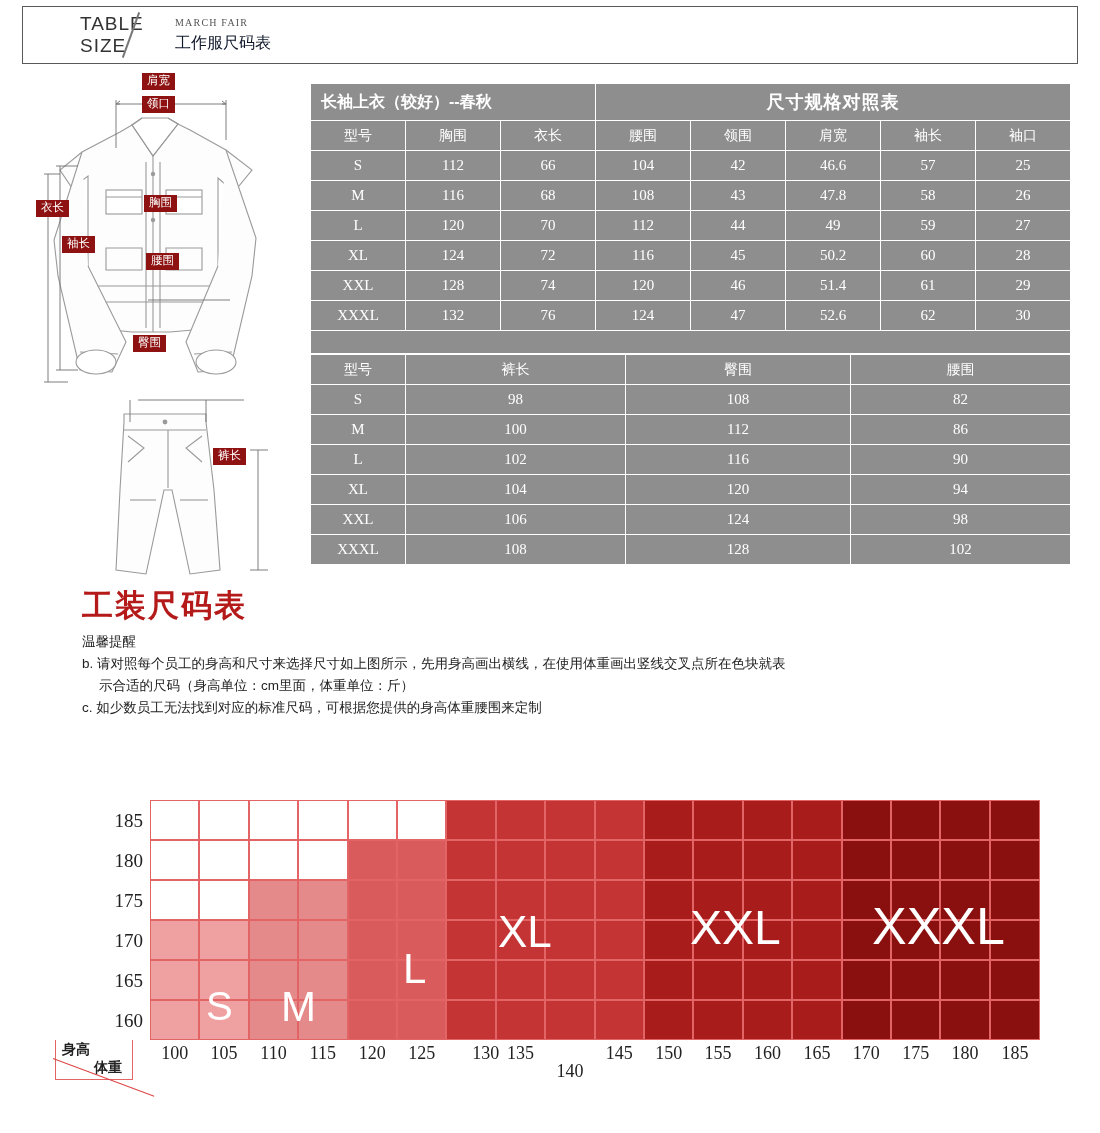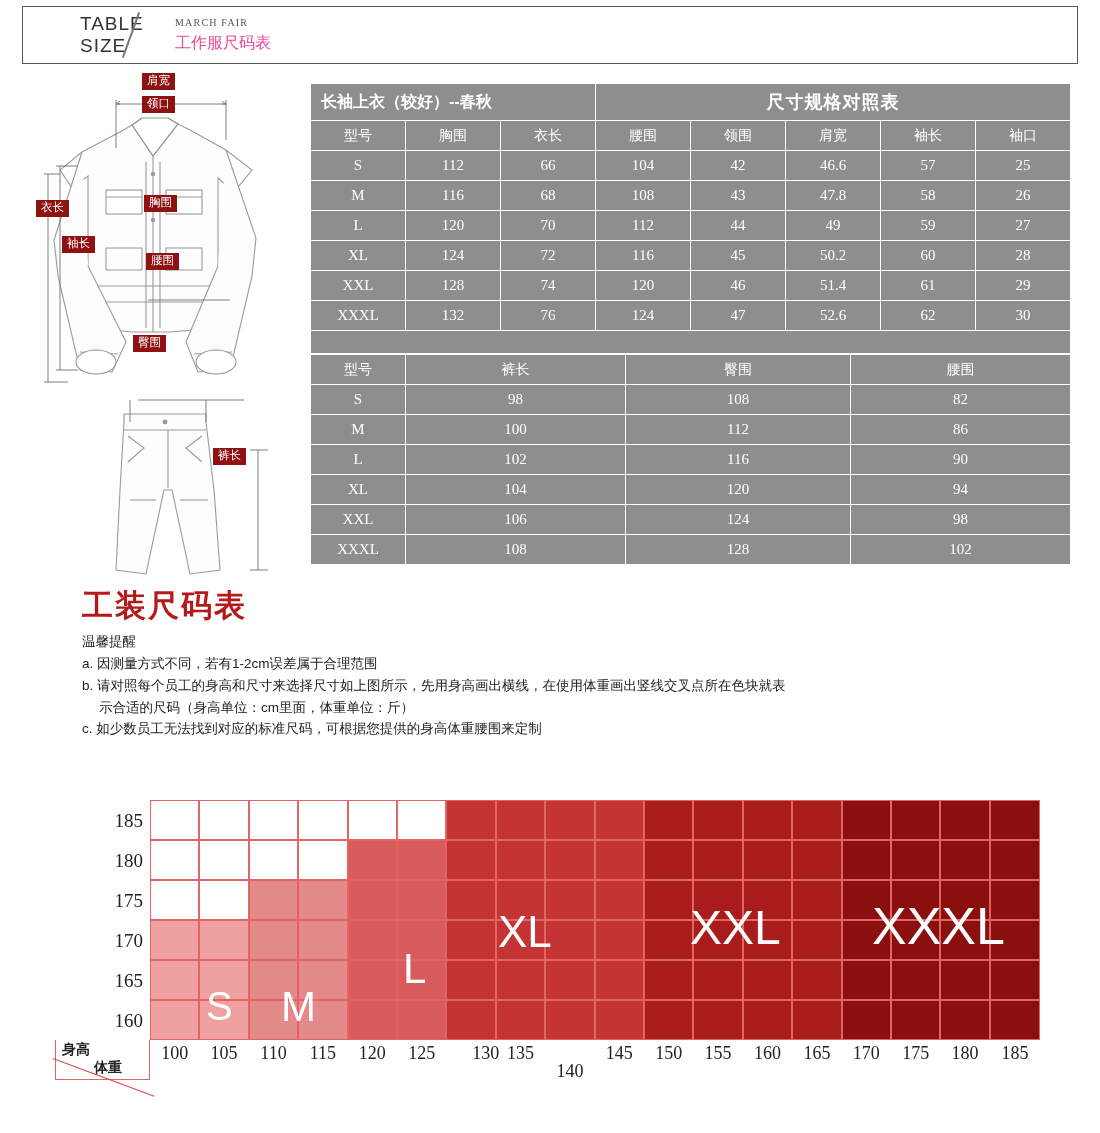--- a/index.html
+++ b/index.html
@@ -58,21 +58,21 @@
     top: 10px;
   }
   .hdr-right .brand {
     font-size: 10px;
     letter-spacing: 1.2px;
     color: #555;
     font-family: "Liberation Serif", serif;
   }
   .hdr-right .sub {
     font-size: 16px;
-    color: #ec4899;
+    color: #0f172a;
     margin-top: 5px;
   }
 
   
   .illus {
     position: absolute;
     left: 20px;
     top: 70px;
     width: 285px;
     height: 510px;
@@ -205,21 +205,21 @@
     position: absolute;
     text-align: center;
     font-size: 18px;
     color: #222;
     font-family: "Liberation Serif", serif;
   }
   .axis-box {
     position: absolute;
     left: 0px;
     top: 240px;
-    width: 95px;
+    width: 78px;
     height: 40px;
     box-sizing: border-box;
     border: 1px solid #e36464;
     border-top: none;
   }
   .axis-box .diag {
     position: absolute;
     left: -3px;
     top: 18px;
     width: 108px;
@@ -497,21 +497,20 @@
         <td>102</td>
       </tr>
     </tbody>
   </table>
 </div>
 
 <div class="big-title">工装尺码表</div>
 
 <div class="notes">
   <span class="nt">温馨提醒</span>
-  <span class="nt">a. 因测量方式不同，若有1-2cm误差属于合理范围</span>
   <span class="nt">b. 请对照每个员工的身高和尺寸来选择尺寸如上图所示，先用身高画出横线，在使用体重画出竖线交叉点所在色块就表</span>
   <span class="nt indent">示合适的尺码（身高单位：cm里面，体重单位：斤）</span>
   <span class="nt">c. 如少数员工无法找到对应的标准尺码，可根据您提供的身高体重腰围来定制</span>
 </div>
 
 <div class="chart">
 
   <div class="ylabels">
     <div class="ylab" style="top:10px;">185</div>
     <div class="ylab" style="top:50px;">180</div>

